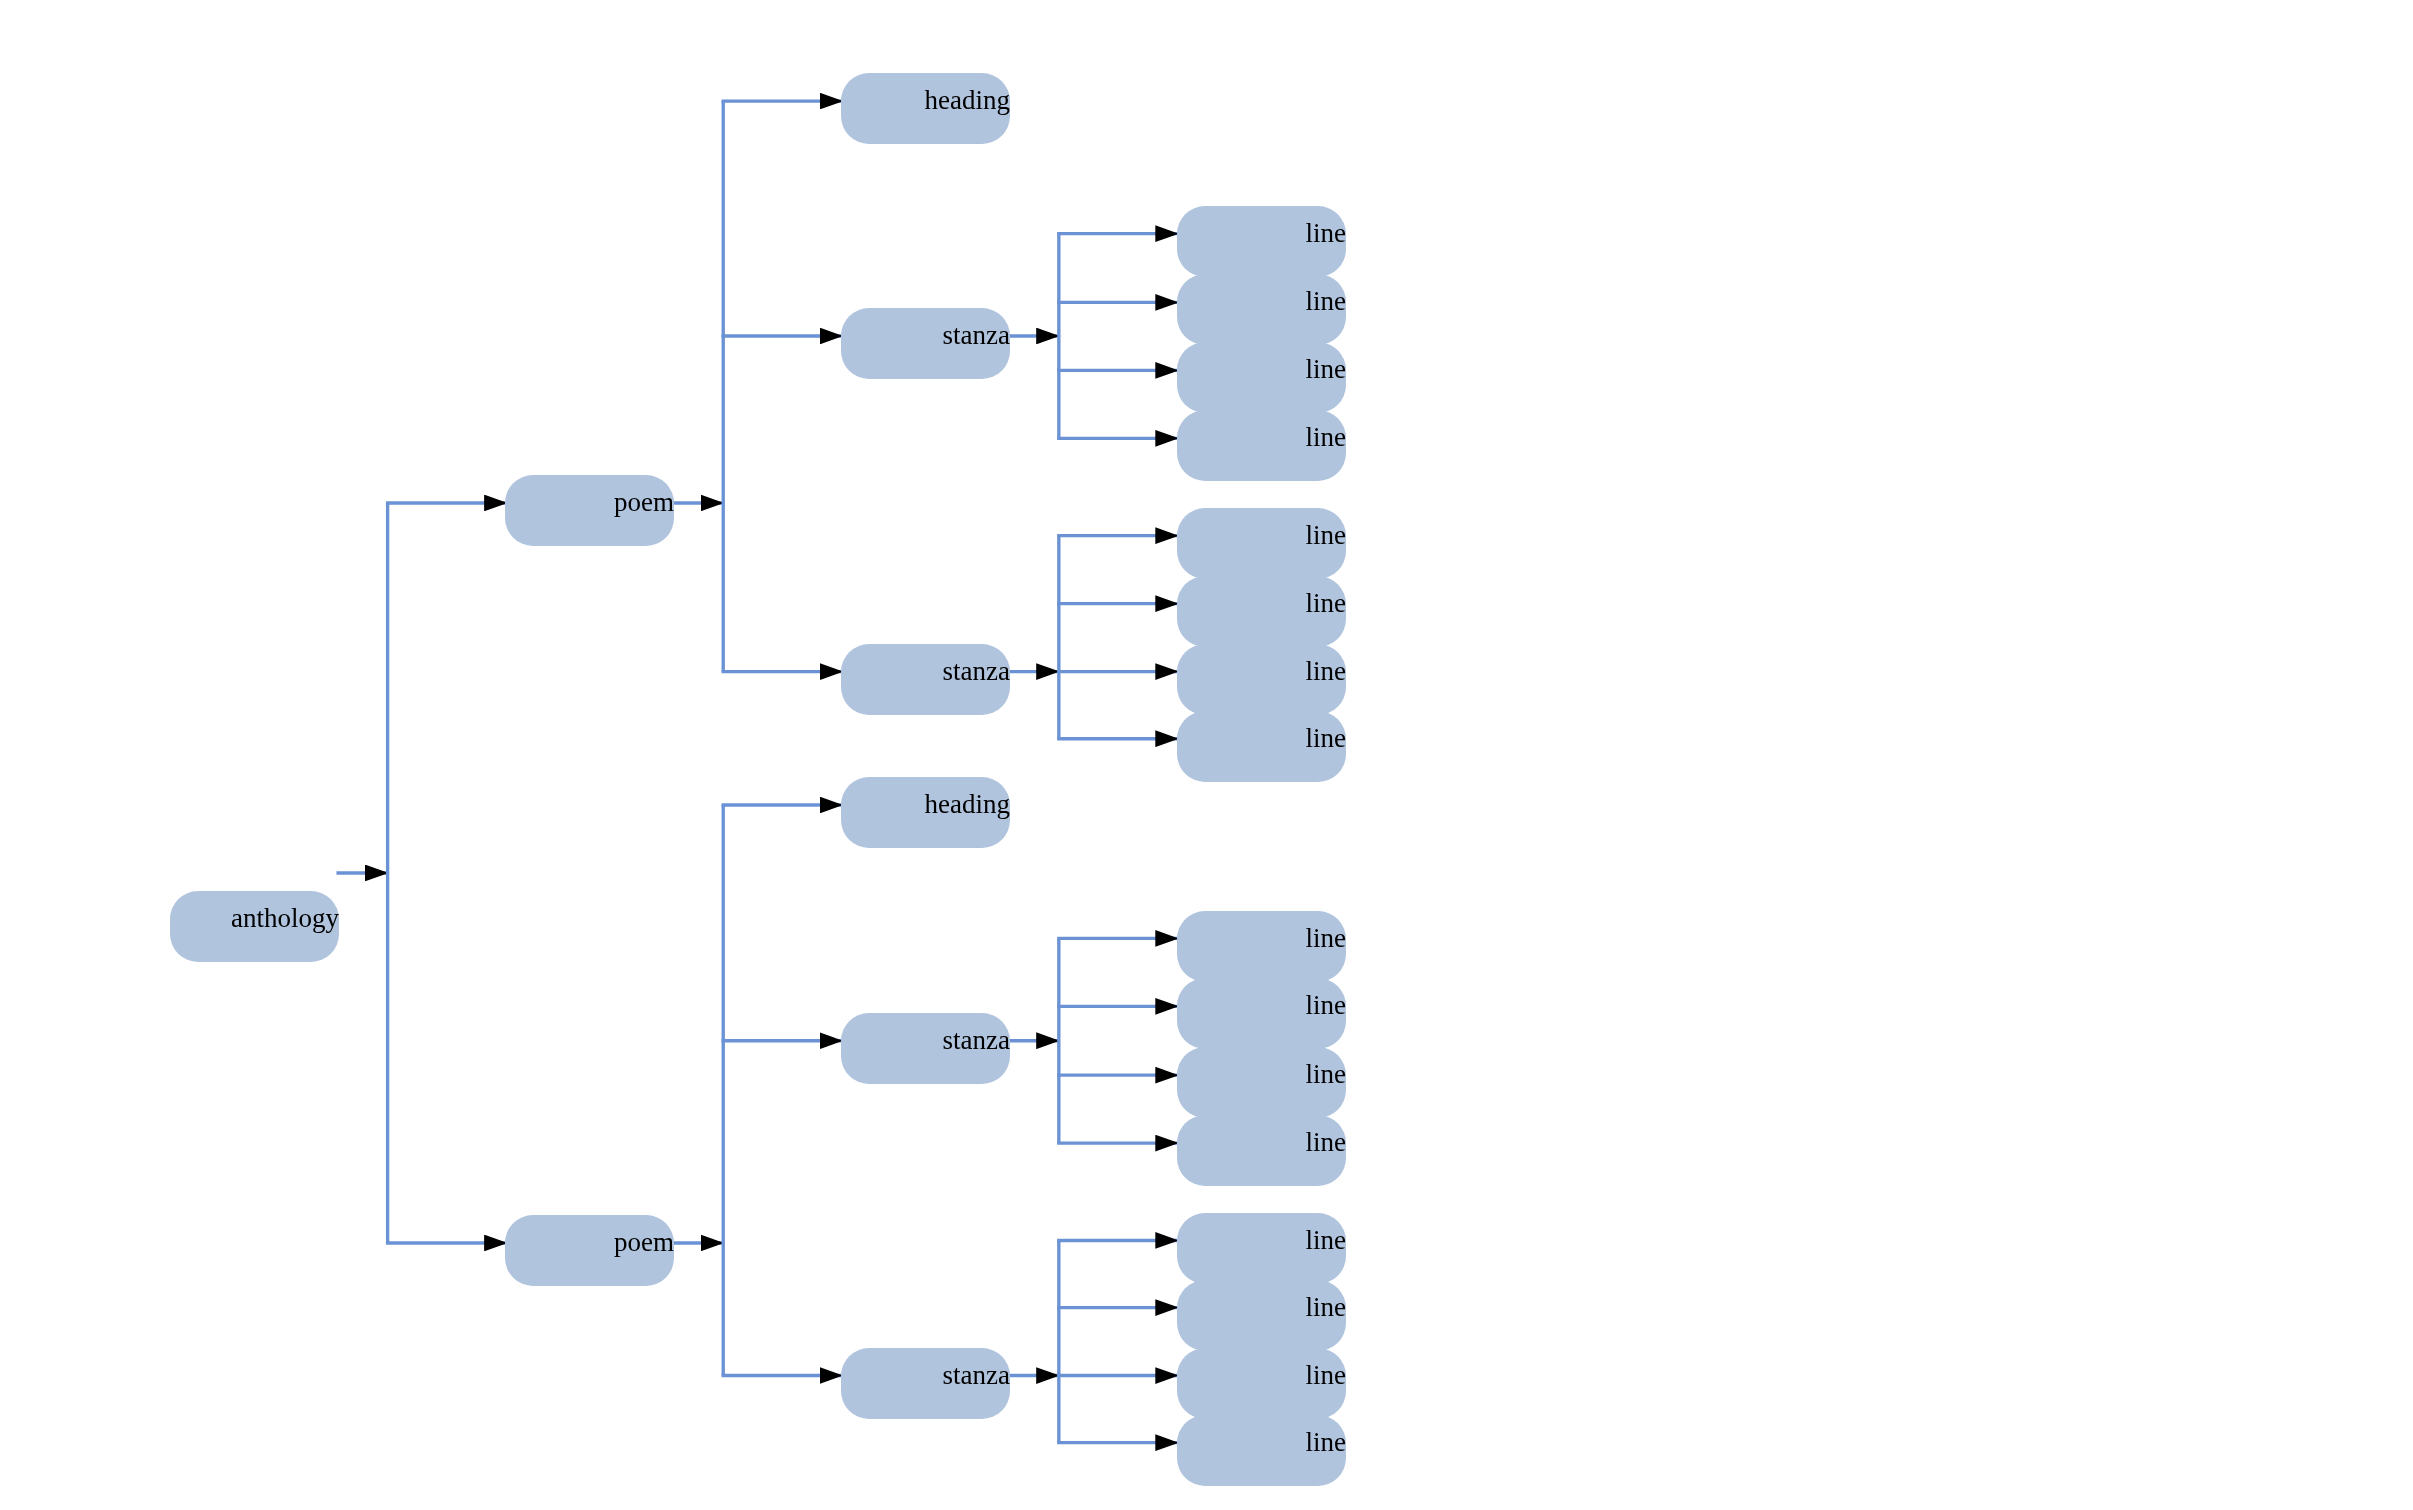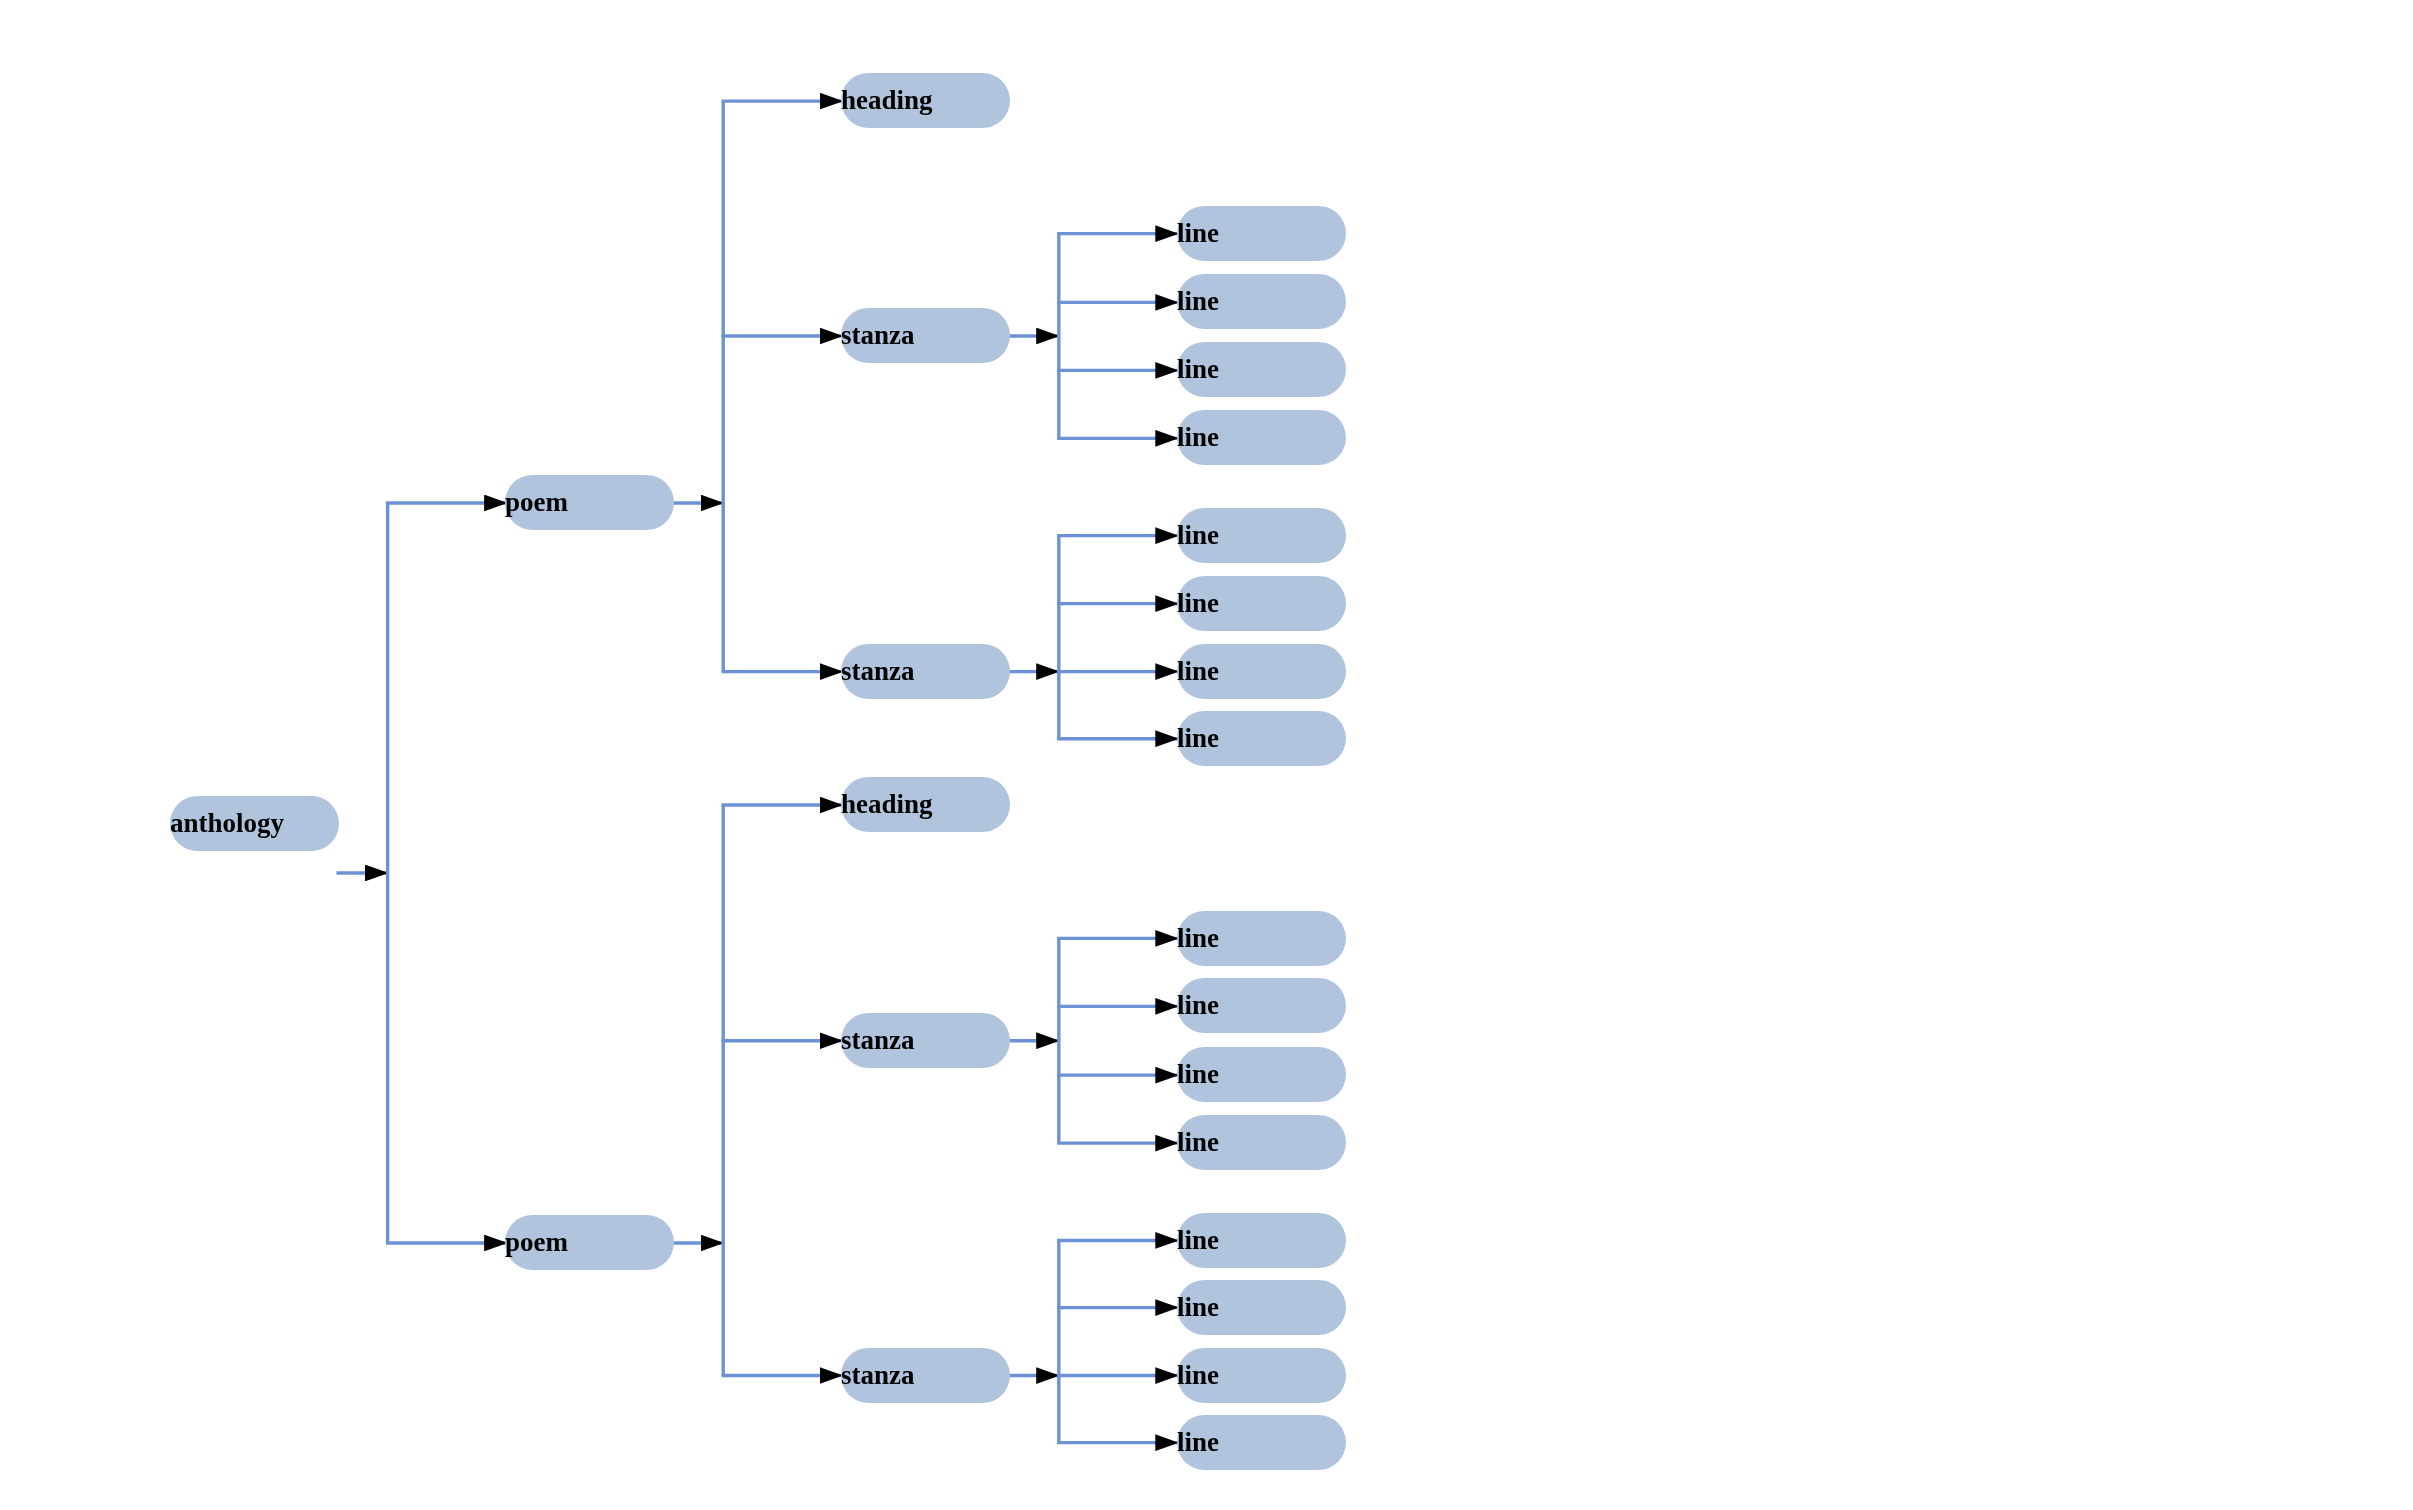--- a/index.html
+++ b/index.html
@@ -18,28 +18,28 @@
   #edge-layer {
     position: absolute;
     left: 0;
     top: 0;
     width: 2413px;
     height: 1511px;
   }
   .node {
     position: absolute;
     width: 169px;
-    height: 55px;
+    height: 71px;
     border-radius: 28px;
     background: var(--node-fill, #b0c4de);
     color: var(--text-color, #000000);
-    font-weight: bold;
+    font-weight: normal;
     font-size: 27px;
     line-height: 55px;
-    text-align: left;
+    text-align: right;
     white-space: nowrap;
     box-sizing: border-box;
   }
 </style>
 </head>
 <body>
 
 <div id="canvas">
   <svg id="edge-layer" viewBox="0 0 2876 1800" xmlns="http://www.w3.org/2000/svg">
     <defs>
@@ -82,21 +82,21 @@
         <line x1="860" y1="1639" x2="1004" y2="1639" stroke="#6a92d4" stroke-width="4" marker-end="url(#arrowhead)"></line>
         <line x1="1201" y1="1639" x2="1262" y2="1639" stroke="#6a92d4" stroke-width="4" marker-end="url(#arrowhead)"></line>
         <line x1="1262" y1="1478" x2="1262" y2="1719" stroke="#6a92d4" stroke-width="4"></line>
         <line x1="1260" y1="1478" x2="1404" y2="1478" stroke="#6a92d4" stroke-width="4" marker-end="url(#arrowhead)"></line>
         <line x1="1260" y1="1558" x2="1404" y2="1558" stroke="#6a92d4" stroke-width="4" marker-end="url(#arrowhead)"></line>
         <line x1="1260" y1="1639" x2="1404" y2="1639" stroke="#6a92d4" stroke-width="4" marker-end="url(#arrowhead)"></line>
         <line x1="1260" y1="1719" x2="1404" y2="1719" stroke="#6a92d4" stroke-width="4" marker-end="url(#arrowhead)"></line>
       </g>
   </svg>
   <div id="nodes">
-      <div class="node" style="left: 170px; top: 796px;">anthology</div>
+      <div class="node" style="left: 170px; top: 891px;">anthology</div>
       <div class="node" style="left: 505px; top: 475px;">poem</div>
       <div class="node" style="left: 841px; top: 73px;">heading</div>
       <div class="node" style="left: 841px; top: 308px;">stanza</div>
       <div class="node" style="left: 1177px; top: 206px;">line</div>
       <div class="node" style="left: 1177px; top: 274px;">line</div>
       <div class="node" style="left: 1177px; top: 342px;">line</div>
       <div class="node" style="left: 1177px; top: 410px;">line</div>
       <div class="node" style="left: 841px; top: 644px;">stanza</div>
       <div class="node" style="left: 1177px; top: 508px;">line</div>
       <div class="node" style="left: 1177px; top: 576px;">line</div>

